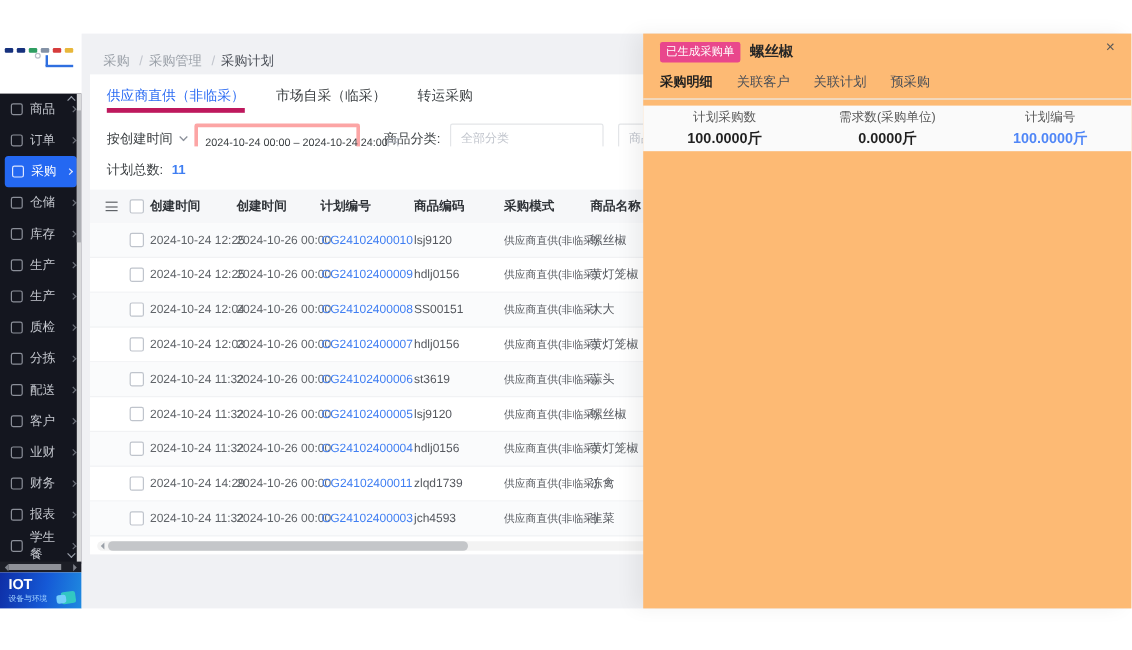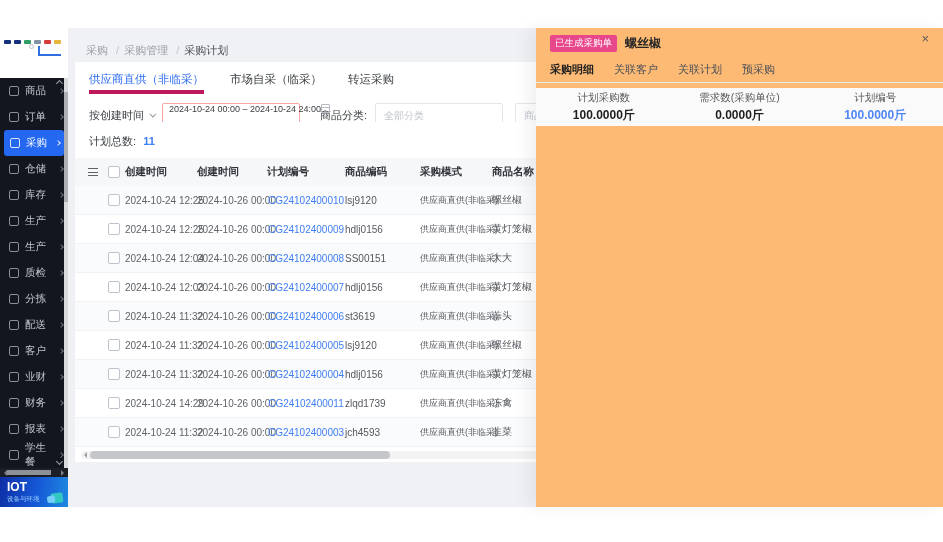--- a/index.html
+++ b/index.html
@@ -55,22 +55,22 @@
   .breadcrumb .bc:last-child { color:#4a4f57; }
 
   .panel-top { position:absolute; left:7px; right:0; top:34px; height:84px; background:#fff; }
   .tabs { display:flex; gap:26px; padding:10px 0 0 14px; height:32px; }
   .tab { font-size:11.5px; color:#3c4043; cursor:pointer; padding-bottom:6px; white-space:nowrap; }
   .tab.active { color:#2b6bf3; border-bottom:4px solid #be185d; }
   .filters { display:flex; align-items:center; margin:9px 0 0 14px; gap:8px; }
   .ftext { font-size:11px; color:#3c4043; white-space:nowrap; cursor:pointer; display:flex; align-items:center; gap:5px; }
   .caret { width:5px; height:5px; border-right:1px solid #8a8f99; border-bottom:1px solid #8a8f99;
     transform:rotate(45deg) translateY(-2px); }
-  .date-input { display:flex; align-items:flex-start; justify-content:space-between; width:138px; height:24px;
-    border:1px solid #fca5a5; border-radius:2px; background:#fff; padding:0 6px; cursor:pointer; }
+  .date-input { display:flex; align-items:flex-end; justify-content:space-between; width:138px; height:24px;
+    border:3px solid #fca5a5; border-radius:2px; background:#fff; padding:0 6px; cursor:pointer; }
   .date-input span { font-size:9px; color:#3c4043; white-space:nowrap; }
   .cal-icon { width:9px; height:9px; border:1px solid #b6bac2; border-radius:1px; position:relative; flex:0 0 auto; }
   .cal-icon:before { content:""; position:absolute; left:0; top:1.5px; width:100%; height:1px; background:#b6bac2; }
   .flabel { font-size:11px; color:#3c4043; margin-left:12px; white-space:nowrap; }
   .finput { height:24px; border:1px solid #e3e5e8; border-radius:2px; background:#fff;
     font-size:10px; color:#3c4043; padding:0 8px; outline:none; }
   .finput::placeholder { color:#c0c4cc; }
   .cat-input { width:128px; }
   .search-input { width:120px; margin-left:4px; }
 

